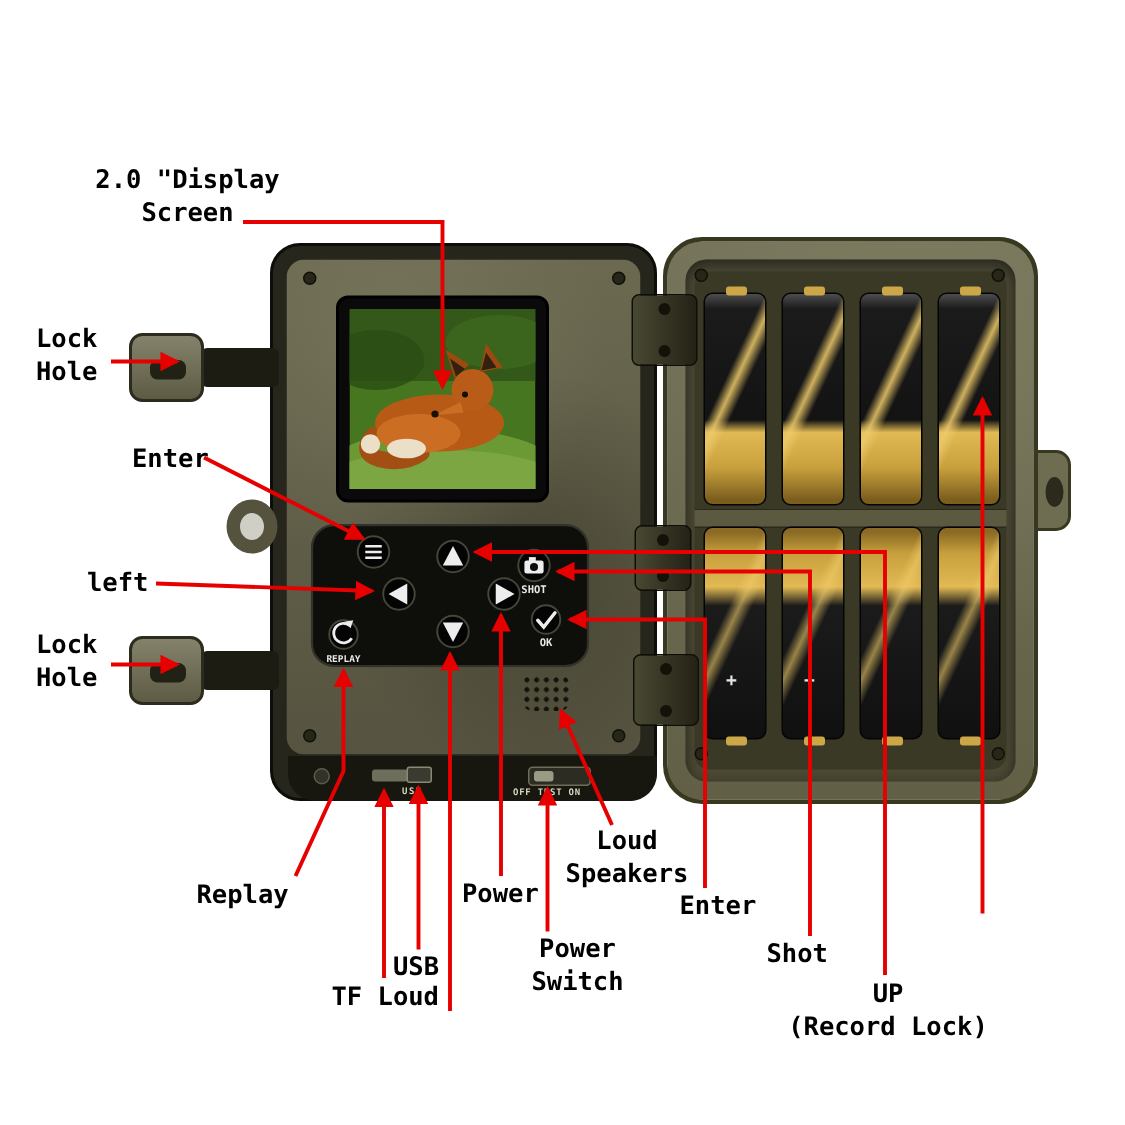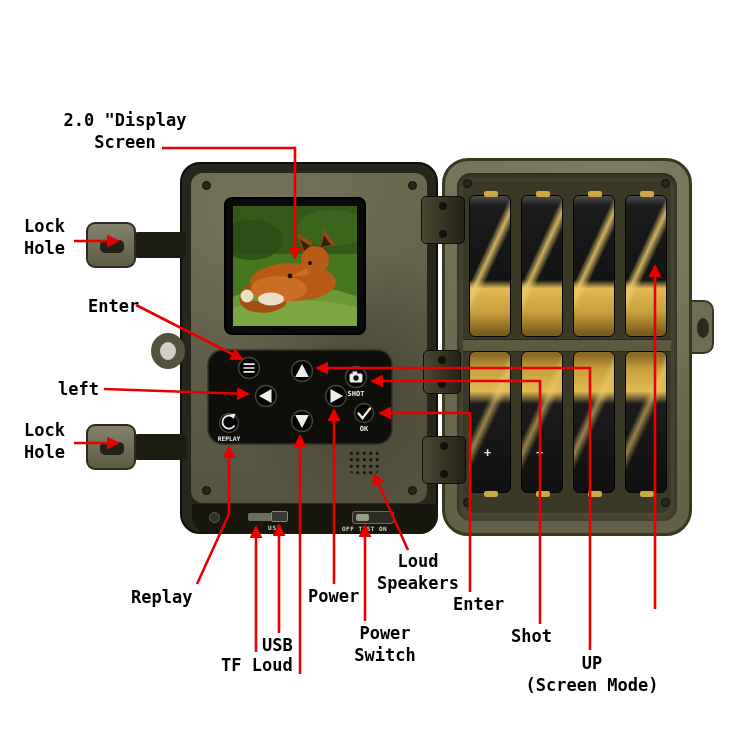--- a/index.html
+++ b/index.html
@@ -192,15 +192,15 @@
   <div class="lbl" style="left:221px;top:655px">TF Loud</div>
   <div class="lbl" style="left:262px;top:635px">USB</div>
   <div class="lbl" style="left:308px;top:586px">Power</div>
   <div class="lbl tc" style="left:372px;top:551px;width:92px">Loud
 Speakers</div>
   <div class="lbl tc" style="left:337px;top:623px;width:96px">Power
 Switch</div>
   <div class="lbl" style="left:453px;top:594px">Enter</div>
   <div class="lbl" style="left:511px;top:626px">Shot</div>
   <div class="lbl tc" style="left:494px;top:653px;width:196px">UP
-(Screen Mode)</div>
+(Record Lock)</div>
 
 </div>
 
 </body></html>

